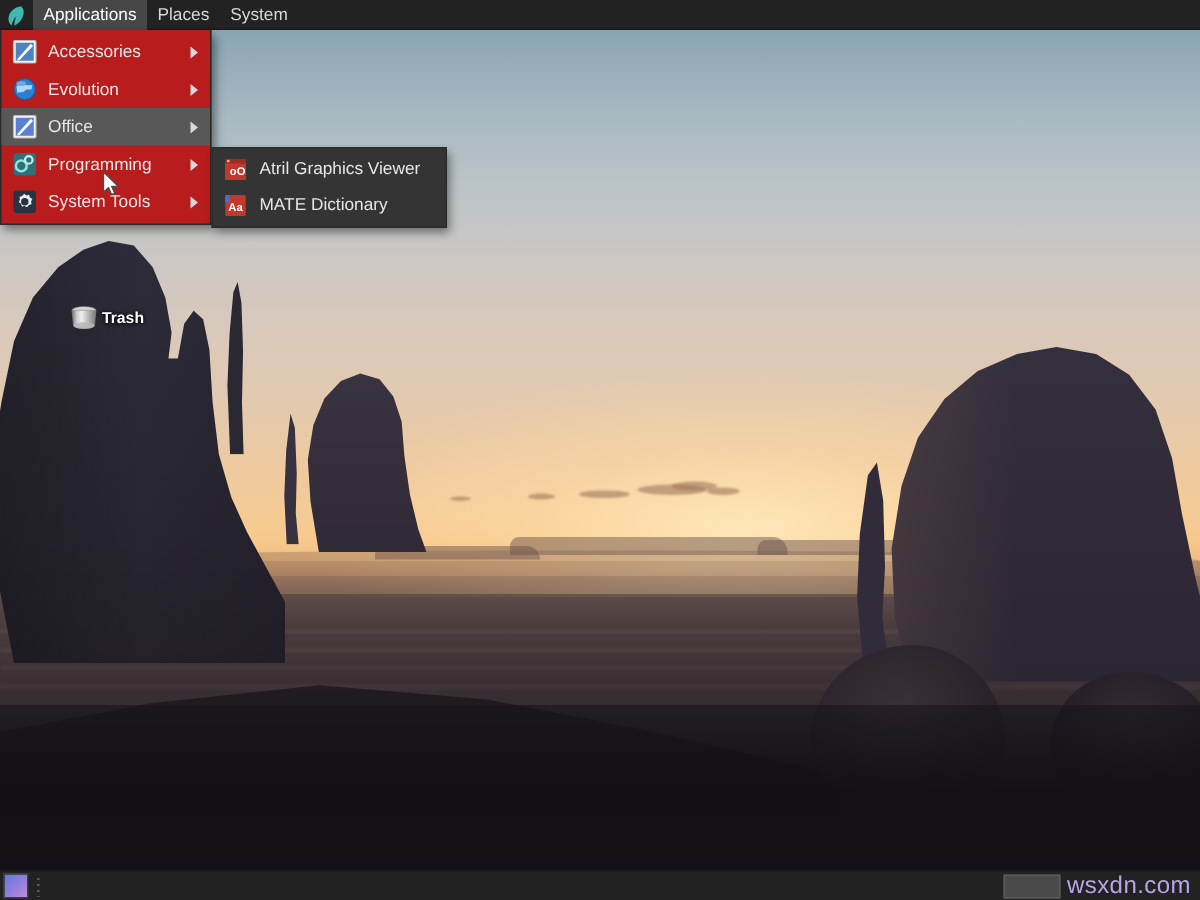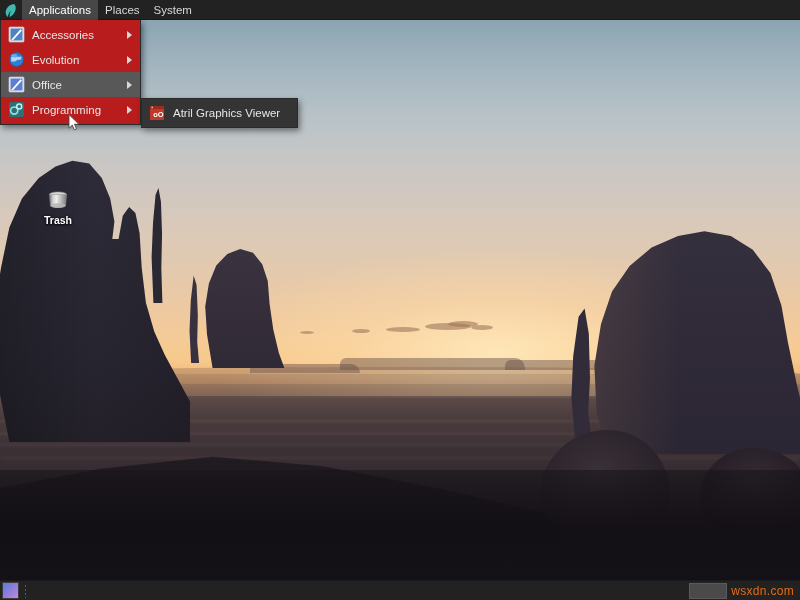--- a/index.html
+++ b/index.html
@@ -273,22 +273,22 @@
   .sub-item .si-icon {
     width:17px; height:17px; margin-right:7px; flex:0 0 17px;
     display:flex; align-items:center; justify-content:flex-start;
   }
 
   
   .ico { display:block; }
 
   
   #trash-icon {
-    position:absolute; left:32px; top:186px; width:52px; height:50px;
-    display:flex; flex-direction:column; align-items:center;
+    position:absolute; left:44px; top:186px; width:52px; height:50px;
+    display:flex; flex-direction:row; align-items:center;
     z-index:10;
   }
   .trash-img { width:26px; height:26px; }
   .trash-label {
     margin-top:2px;
     font-size:10.5px; font-weight:bold; color:#ffffff;
     text-shadow:0 1px 2px rgba(0,0,0,0.9), 0 0 3px rgba(0,0,0,0.8);
     white-space:nowrap;
   }
 
@@ -311,21 +311,21 @@
     background-size:3px 4px;
   }
   .bp-spacer { flex:1; }
   .workspace-switcher {
     width:38px; height:16px;
     background:#4a4a4a;
     border:1px solid #5a5a5a;
     margin-right:4px;
   }
   .watermark {
-    font-size:12px; color:#f97316;
+    font-size:16px; color:#c4b5fd;
     padding-right:6px; letter-spacing:0.3px;
     opacity:0.9;
   }
 
   
   #cursor {
     position:absolute; left:68px; top:114px;
     width:12px; height:18px; z-index:200;
     pointer-events:none;
   }
@@ -466,37 +466,58 @@
         <circle cx="6.2" cy="9.6" r="3.6" fill="none" stroke="#8fe3dd" stroke-width="1.7"></circle>
         <circle cx="11.2" cy="5.6" r="2.5" fill="none" stroke="#bdf2ee" stroke-width="1.5"></circle>
         <circle cx="6.2" cy="9.6" r="1.1" fill="#2e6f78"></circle>
       </svg>
     </span>
     <span class="mi-label">Programming</span>
     <span class="mi-arrow"></span>
   </div>
 
 
+  <div class="menu-item">
+    <span class="mi-icon">
+      <svg class="ico" width="17" height="17" viewBox="0 0 17 17">
+        <rect x="1" y="1" width="15" height="15" rx="2" fill="#2a3340"></rect>
+        <path d="M8.5 2.6 l1.5 1.1 1.8-0.5 0.6 1.8 1.6 1 -0.9 1.7 0.3 1.8 -1.8 0.5 -1.1 1.5 -1.7-0.8 -1.8 0.3 -0.6-1.8 -1.5-1.1 0.8-1.7 -0.3-1.8 1.8-0.5 Z" fill="#e8eef4" transform="translate(-0.4,0.6) scale(1.0)"></path>
+        <circle cx="8.5" cy="8.5" r="2.5" fill="#2a3340"></circle>
+      </svg>
+    </span>
+    <span class="mi-label">System Tools</span>
+    <span class="mi-arrow"></span>
+  </div>
 </div>
 
 <div id="sub-menu">
 
   <div class="sub-item">
     <span class="si-icon">
       <svg class="ico" width="16" height="16" viewBox="0 0 16 16">
         <rect x="1" y="1" width="14" height="14" rx="1" fill="#c0392b"></rect>
         <rect x="1" y="1" width="14" height="3" fill="#9d2c20"></rect>
         <rect x="2.4" y="1.6" width="1.6" height="1.6" fill="#e8b4ad"></rect>
         <text x="4.2" y="11.6" font-family="Liberation Sans, sans-serif" font-size="7.5" font-weight="bold" fill="#ffffff">oO</text>
       </svg>
     </span>
     <span>Atril Graphics Viewer</span>
   </div>
 
 
+  <div class="sub-item">
+    <span class="si-icon">
+      <svg class="ico" width="16" height="16" viewBox="0 0 16 16">
+        <rect x="1.2" y="1" width="13.6" height="14" rx="1" fill="#c0392b"></rect>
+        <rect x="1.2" y="1" width="3" height="5" fill="#4a6fc4"></rect>
+        <text x="3.2" y="11.8" font-family="Liberation Sans, sans-serif" font-size="7.5" font-weight="bold" fill="#ffffff">Aa</text>
+      </svg>
+    </span>
+    <span>MATE Dictionary</span>
+  </div>
 </div>
 
 <div id="bottom-panel">
   <div class="show-desktop"></div>
   <div class="panel-handle"></div>
   <div class="bp-spacer"></div>
   <div class="workspace-switcher"></div>
   <div class="watermark">wsxdn.com</div>
 </div>
 

